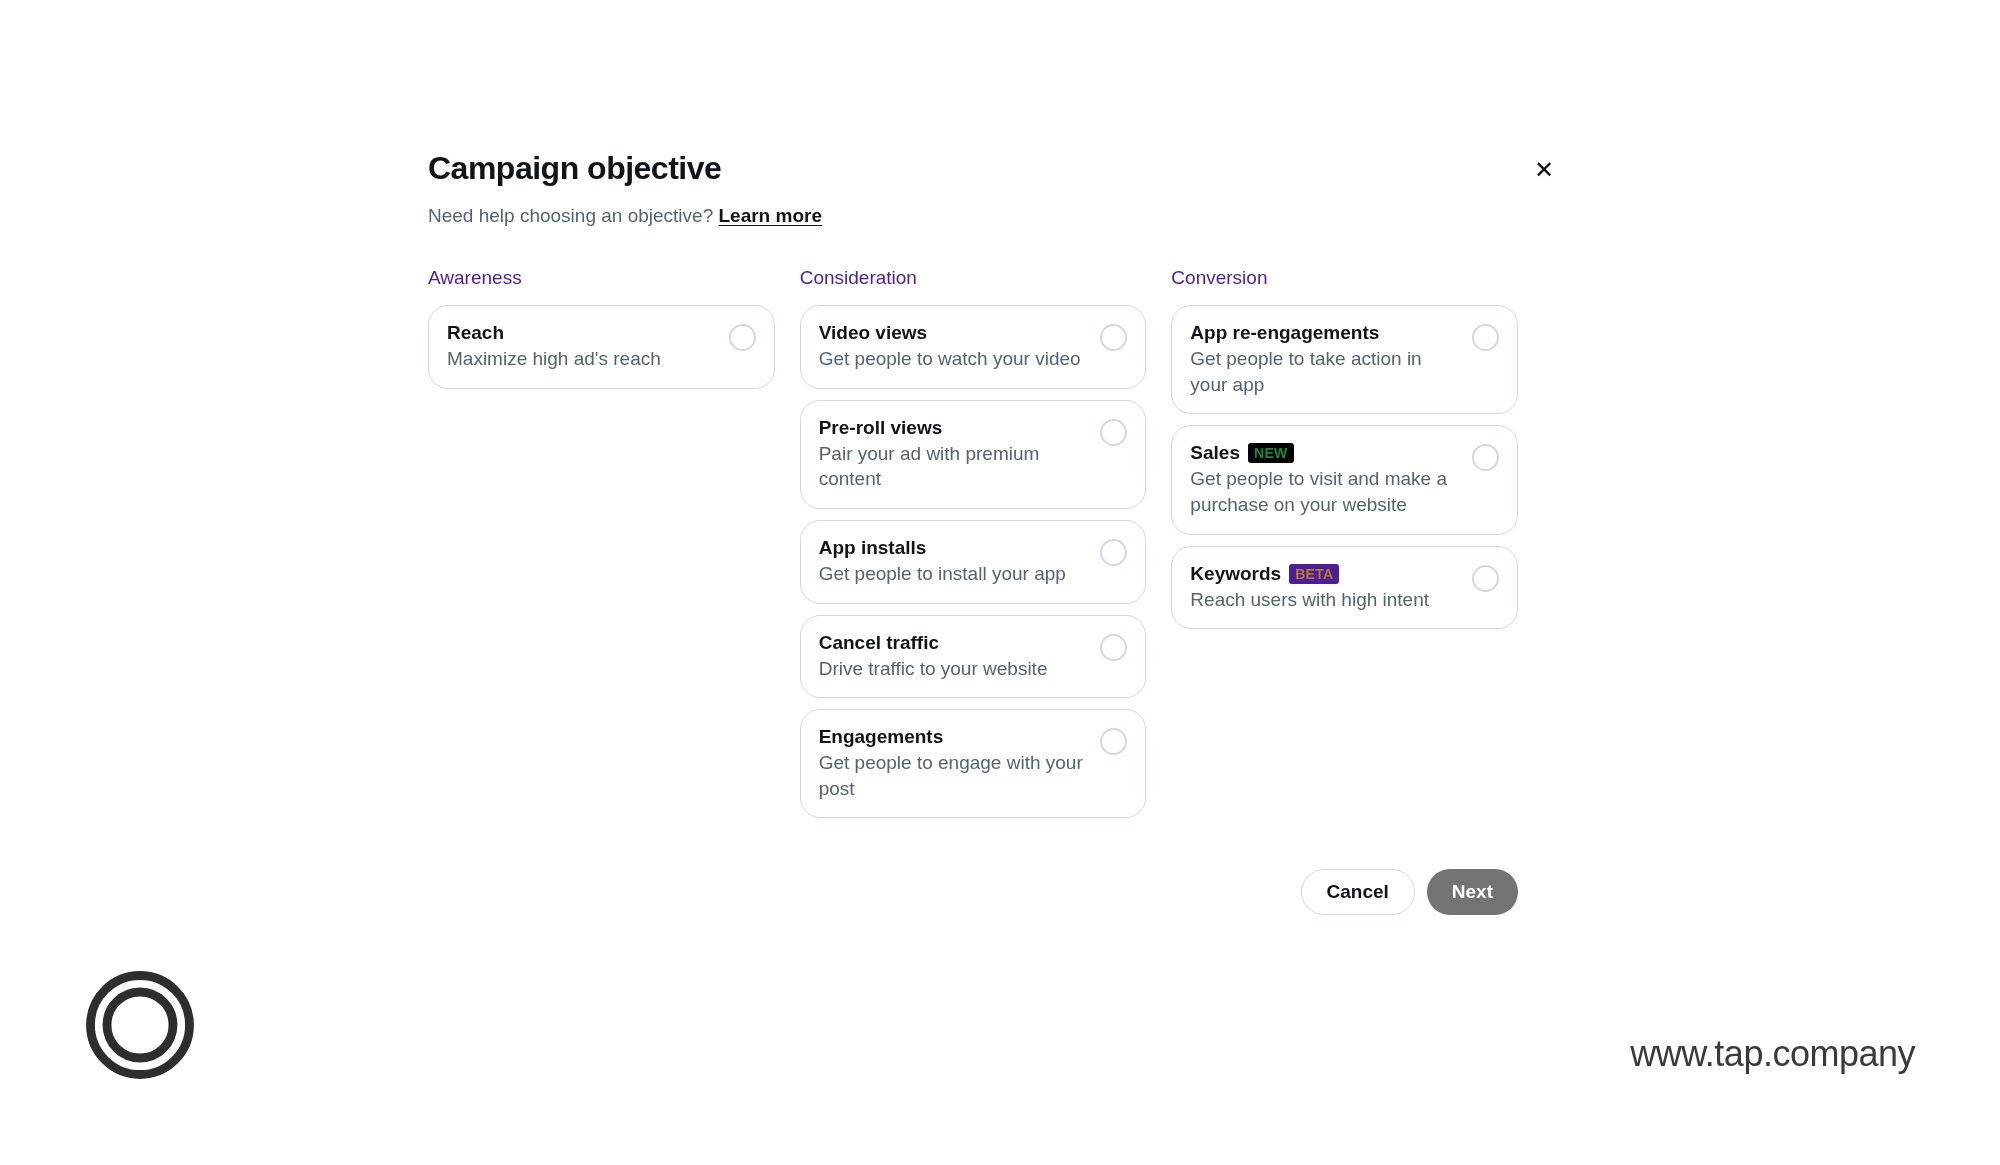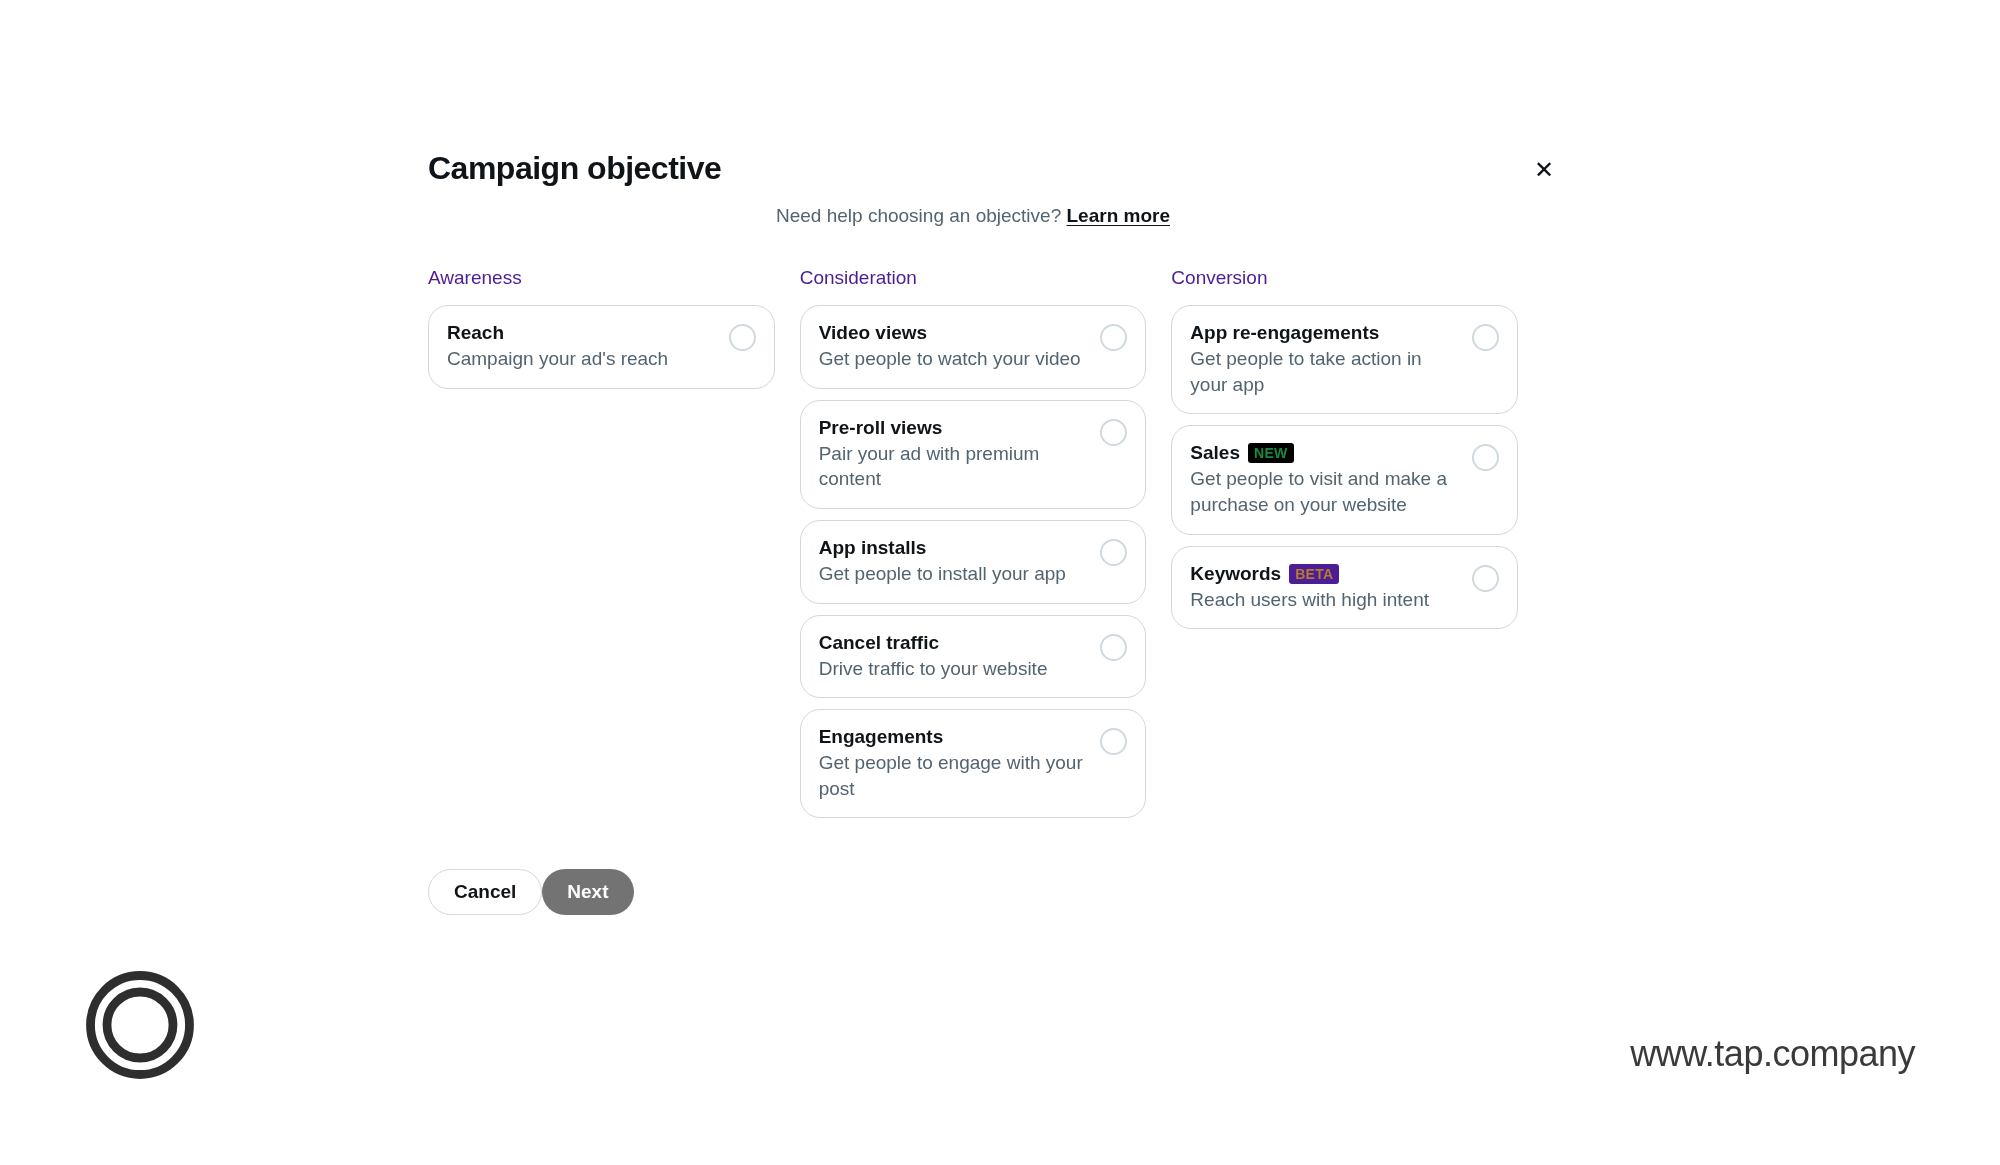--- a/index.html
+++ b/index.html
@@ -43,21 +43,20 @@
       font-weight: 800;
       color: #0f1419;
       margin-bottom: 18px;
       letter-spacing: -0.5px;
     }
     
     .subtext {
       font-size: 19px;
       color: #536471;
       margin-bottom: 40px;
-      text-align: center;
     }
     
     .learn-more {
       color: #0f1419;
       font-weight: 700;
       text-decoration: underline;
       text-underline-offset: 3px;
       cursor: pointer;
     }
     
@@ -134,21 +133,23 @@
       color: #168a3f;
     }
     
     .badge-beta {
       background: #4c1d95;
       color: #b57b2f;
     }
     
     .footer-buttons {
       display: flex;
+      gap: 12px;
       margin-top: 40px;
+      justify-content: flex-end;
     }
     
     .btn {
       padding: 11px 25px;
       border-radius: 30px;
       font-size: 19px;
       font-weight: 700;
       cursor: pointer;
       border: none;
     }
@@ -201,21 +202,21 @@
   </p>
 
   <div class="columns">
 
     <div class="column">
       <div class="column-header">Awareness</div>
 
       <div class="option-card">
         <div class="option-content">
           <div class="option-title">Reach</div>
-          <div class="option-desc">Campaign your ad's reach</div>
+          <div class="option-desc">Maximize high ad's reach</div>
         </div>
         <div class="radio-circle"></div>
       </div>
     </div>
 
     <div class="column">
       <div class="column-header">Consideration</div>
 
       <div class="option-card">
         <div class="option-content">

